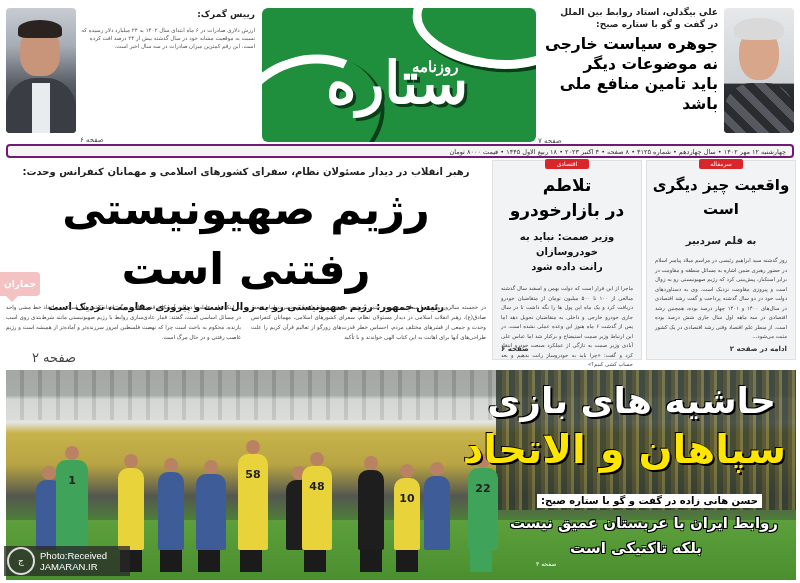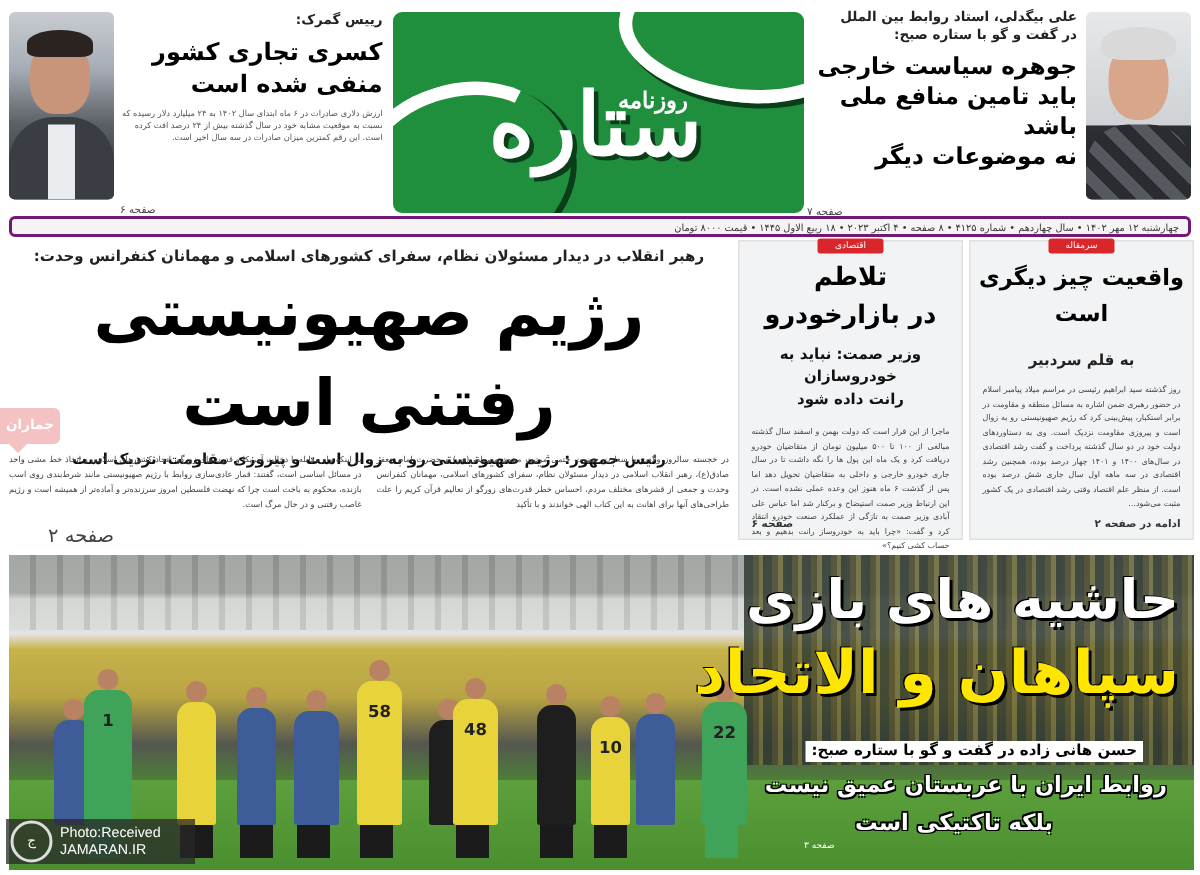--- a/index.html
+++ b/index.html
@@ -78,21 +78,21 @@
   .photo .pitch { position: absolute; left: 0; bottom: 0; width: 100%; height: 60px; background: linear-gradient(180deg, #5d9f3c, #4a8f2f); }
   .player { position: absolute; bottom: 30px; width: 26px; border-radius: 10px 10px 2px 2px; }
   .player .head { position: absolute; top: -14px; left: 6px; width: 14px; height: 14px; border-radius: 50%; background: #b98263; }
   .player .num { position: absolute; top: 14px; width: 100%; text-align: center; font-size: 11px; font-weight: bold; color: #222; direction: ltr; }
   .player .shorts { position: absolute; bottom: -22px; left: 2px; width: 22px; height: 22px; background: #1b1b1b; }
   .yellow { background: #e9d33a; }
   .green { background: #3fa35a; }
   .blue { background: #3d5c98; }
   .black { background: #1e1e1e; }
 
-  .sport-head1 { position: absolute; right: 14px; top: 378px; font-weight: bold; font-size: 36px; line-height: 46px; color: #fff;
+  .sport-head1 { position: absolute; right: 24px; top: 378px; font-weight: bold; font-size: 36px; line-height: 46px; color: #fff;
     text-shadow: 2px 2px 0 #000, -1px -1px 0 #000; letter-spacing: 1px; }
   .sport-head2 { position: absolute; right: 14px; top: 424px; font-weight: bold; font-size: 40px; line-height: 50px; color: #ffe600;
     text-shadow: 2px 2px 0 #000, -1px -1px 0 #000; }
   .sport-kicker { position: absolute; right: 38px; top: 494px; background: #fff; color: #000; font-size: 10px; font-weight: bold; padding: 0 4px; line-height: 14px; }
   .sport-sub1 { position: absolute; right: 22px; top: 511px; font-weight: bold; font-size: 15px; line-height: 24px; color: #fff; text-shadow: 1px 1px 0 #000, -1px -1px 0 #000, 1px -1px 0 #000, -1px 1px 0 #000; }
   .sport-sub2 { position: absolute; right: 98px; top: 536px; font-weight: bold; font-size: 15px; line-height: 24px; color: #fff; text-shadow: 1px 1px 0 #000, -1px -1px 0 #000, 1px -1px 0 #000, -1px 1px 0 #000; }
   .sport-ref { position: absolute; left: 536px; top: 560px; font-size: 6px; color: #fff; }
 
   .credit { position: absolute; left: 4px; top: 546px; width: 126px; height: 30px; background: rgba(40,40,40,0.75); direction: ltr; display: flex; align-items: center; }
   .credit .logo-circle { width: 28px; height: 28px; border-radius: 50%; border: 2px solid #ddd; margin-left: 3px; color: #fff; font-size: 9px; text-align: center; line-height: 24px; }
@@ -102,44 +102,40 @@
 <body>
 
 <div class="hdr-left-photo">
   <div class="suit"></div>
     <div class="shirt"></div>
     <div class="face"></div>
     <div class="hair"></div>
 </div>
 <div class="hdr-left-text">
   <div class="kicker-sm">رییس گمرک:</div>
-  <div class="hdr-head">
-    <div>کسری تجاری کشور</div>
-    <div>منفی شده است</div>
-  </div>
   <div class="tiny-body">ارزش دلاری صادرات در ۶ ماه ابتدای سال ۱۴۰۲ به ۲۴ میلیارد دلار رسیده که نسبت به موقعیت مشابه خود در سال گذشته بیش از ۲۴ درصد افت کرده است. این رقم کمترین میزان صادرات در سه سال اخیر است.</div>
   <div class="page-ref">صفحه ۶</div>
 </div>
 
 <div class="logo">
   <div class="swash s1"></div>
   <div class="swash s2"></div>
   <div class="calli">ستاره صبح</div>
   <div class="ruzname">روزنامه</div>
 </div>
 
 <div class="hdr-right-text">
   <div class="kicker-sm">
     <div>علی بیگدلی، استاد روابط بین الملل</div>
     <div>در گفت و گو با ستاره صبح:</div>
   </div>
   <div class="hdr-head">
     <div>جوهره سیاست خارجی</div>
+    <div>نه موضوعات دیگر</div>
     <div>باید تامین منافع ملی باشد</div>
-    <div>نه موضوعات دیگر</div>
   </div>
   <div class="page-ref">صفحه ۷</div>
 </div>
 <div class="hdr-right-photo">
   <div class="sweater"></div>
     <div class="face"></div>
     <div class="hair"></div>
 </div>
 
 <div class="datebar">چهارشنبه ۱۲ مهر ۱۴۰۲ • سال چهاردهم • شماره ۴۱۲۵ • ۸ صفحه • ۴ اکتبر ۲۰۲۳ • ۱۸ ربیع الاول ۱۴۴۵ • قیمت ۸۰۰۰ تومان</div>

